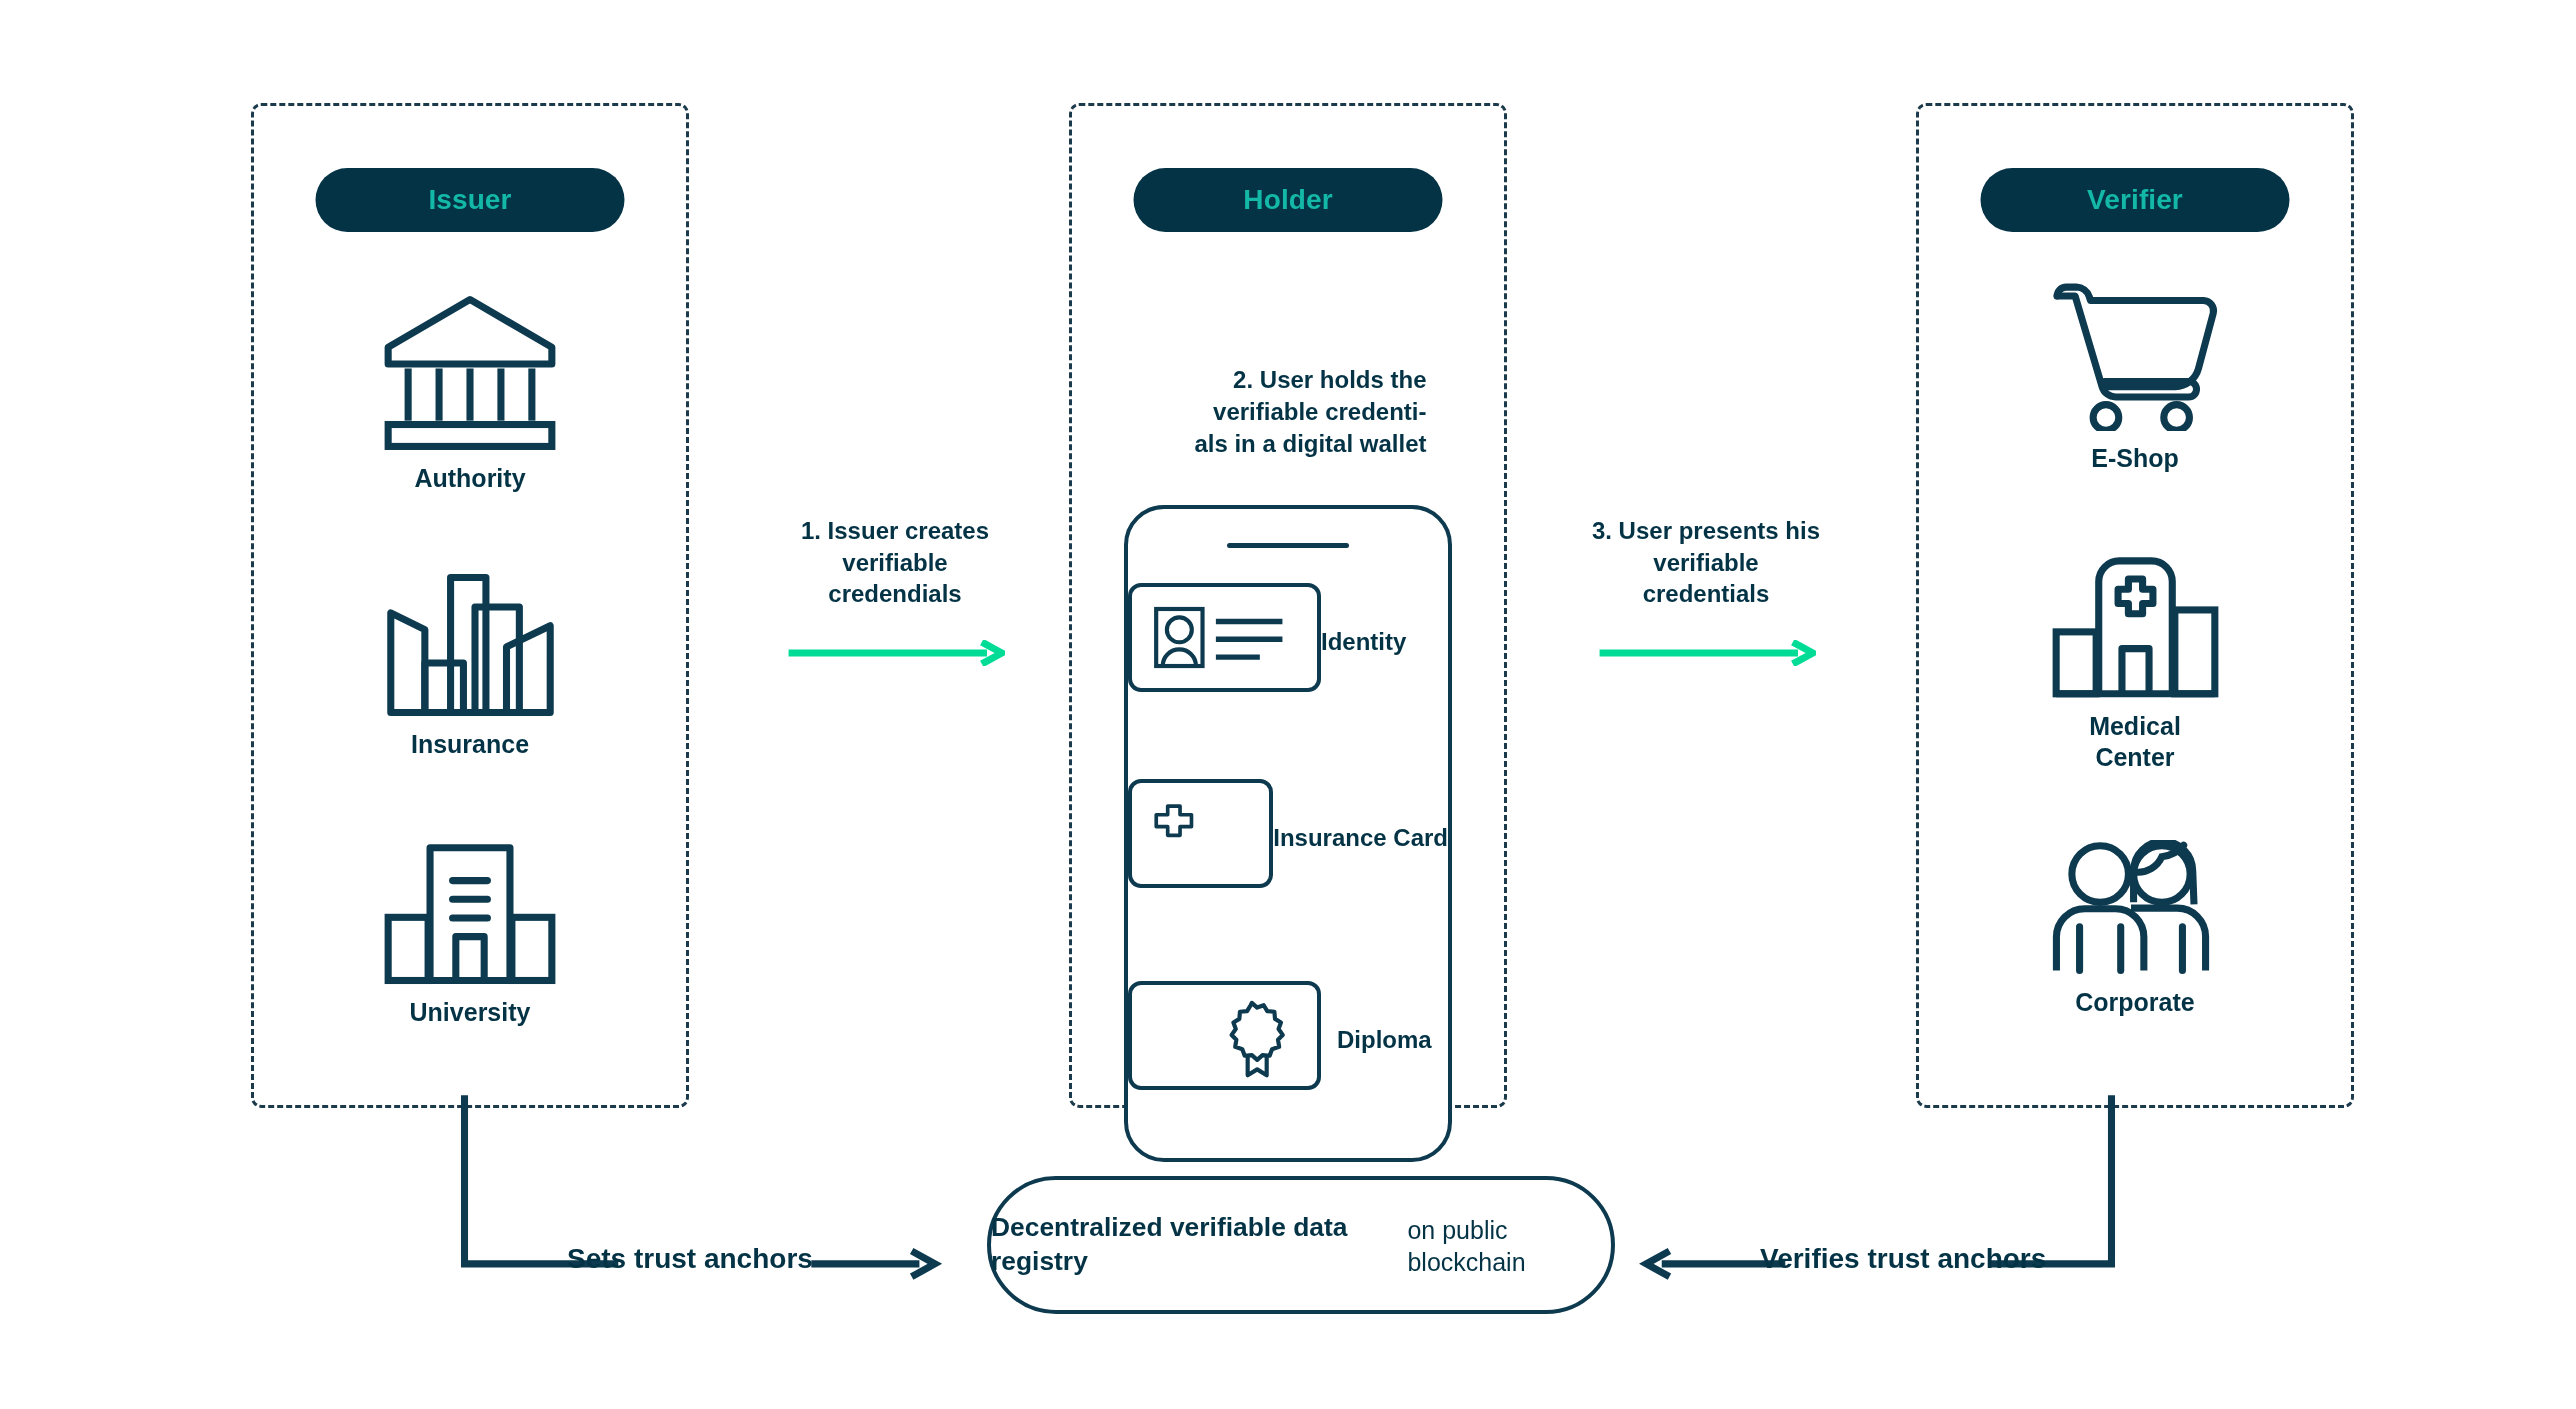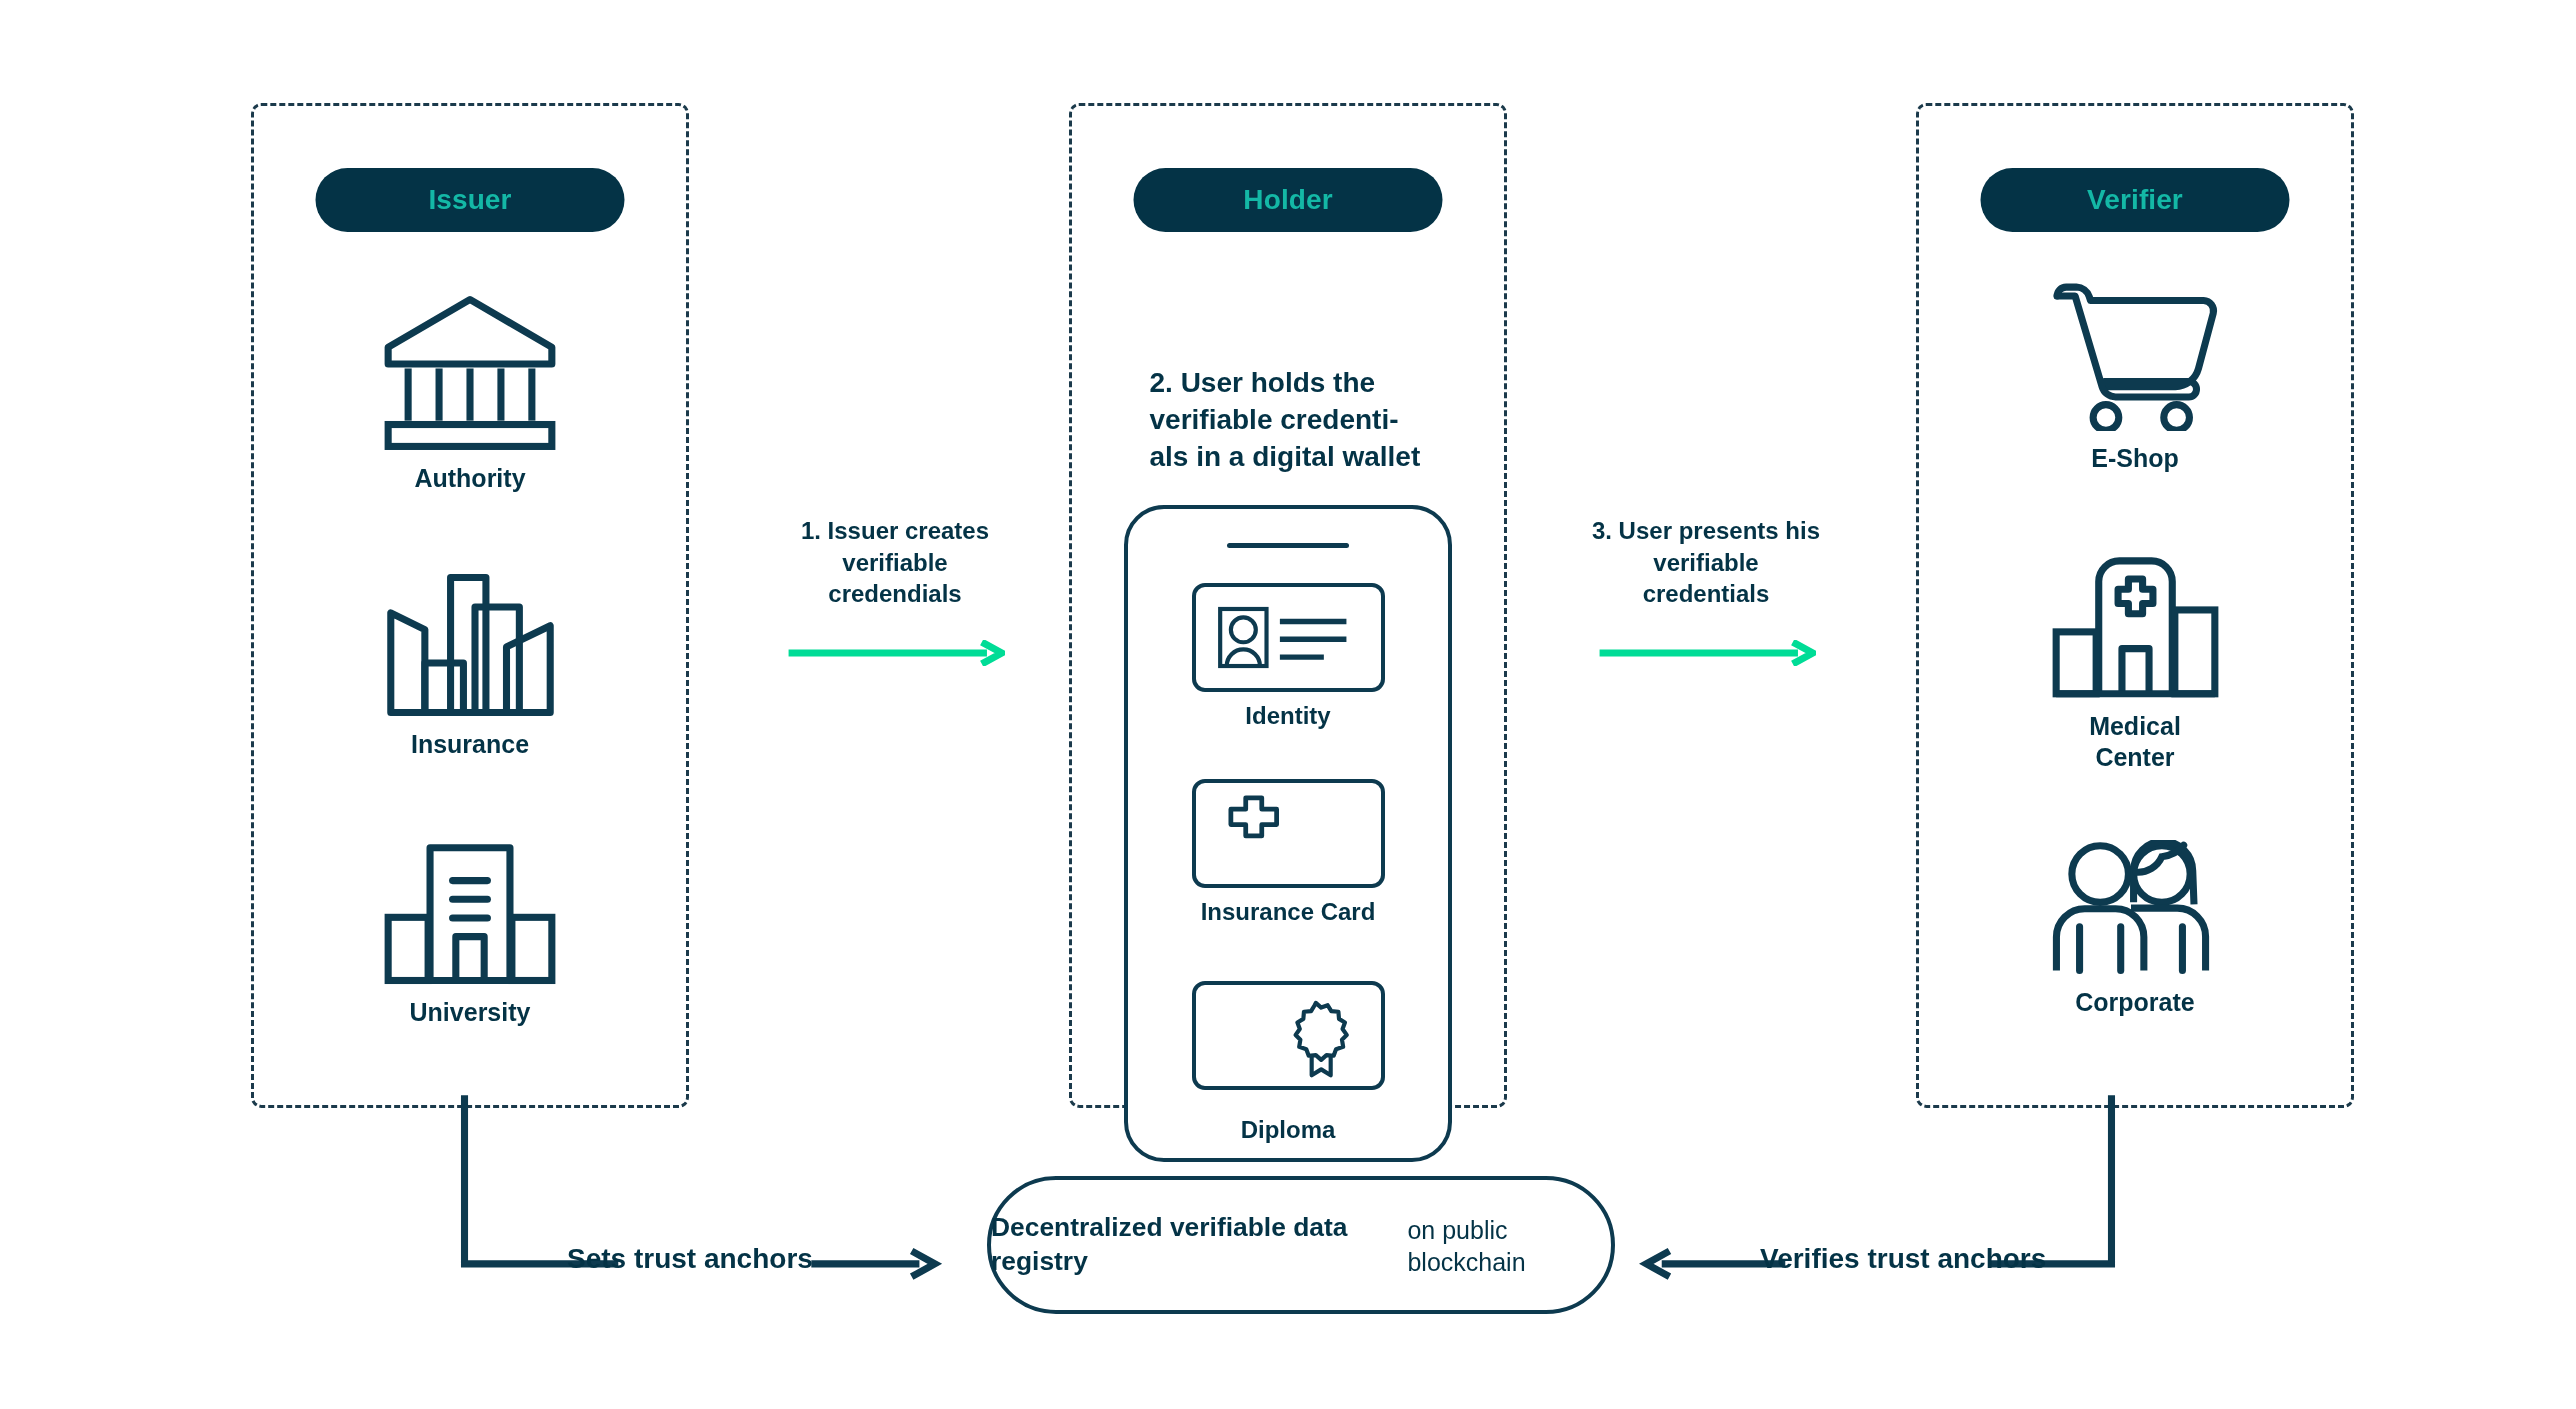--- a/index.html
+++ b/index.html
@@ -79,22 +79,22 @@
   #ent-medical    { top: 451px; }
   #ent-corporate  { top: 734px; }
 
   
   .holder-note {
     position: absolute;
     top: 258px;
     left: 50%;
     transform: translateX(-50%);
     width: 277px;
-    text-align: left;
-    font-size: 28px;
+    text-align: right;
+    font-size: 24px;
     font-weight: bold;
     color: #043346;
     line-height: 1.33;
   }
 
   
   .phone {
     position: absolute;
     top: 399px;
     left: 50%;
@@ -115,21 +115,21 @@
     height: 4.5px;
     background: #0d3a4f;
     border-radius: 2.6px;
   }
   .cred {
     position: absolute;
     left: 50%;
     transform: translateX(-50%);
     width: 100%;
     display: flex;
-    flex-direction: column;
+    flex-direction: row;
     align-items: center;
   }
   #cred-identity  { top: 74px; }
   #cred-insurance { top: 270px; }
   #cred-diploma   { top: 472px; gap: 16px; }
 
   .cred-card {
     width: 193px;
     height: 109px;
     border: 4.5px solid #0d3a4f;

